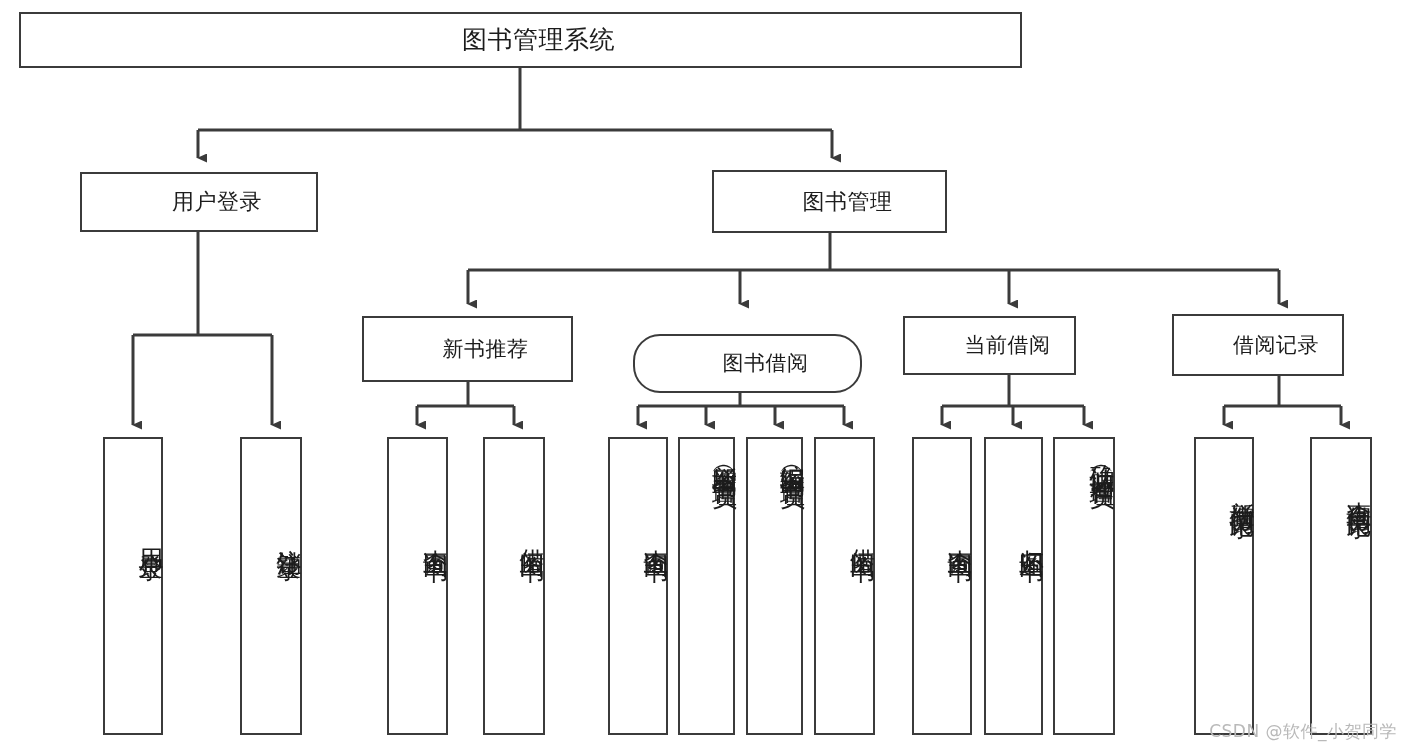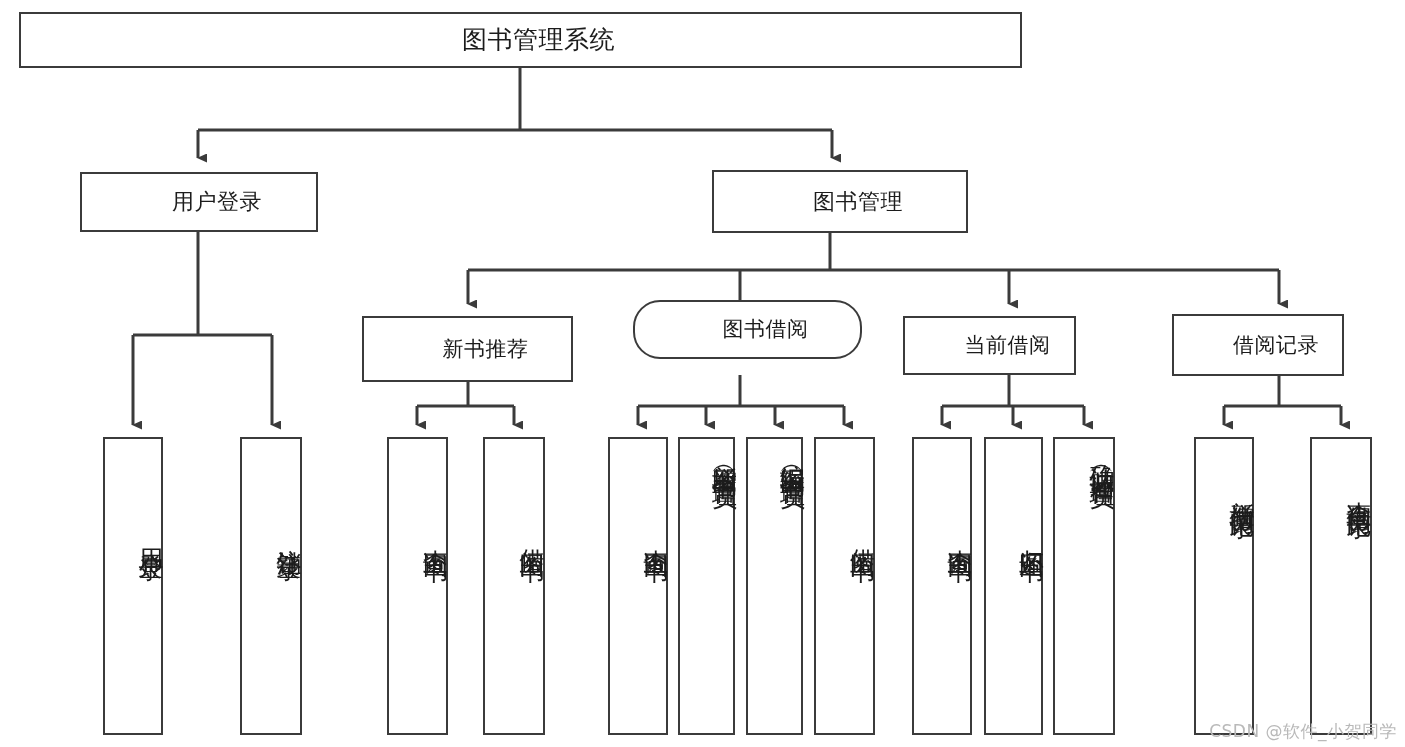--- a/index.html
+++ b/index.html
@@ -141,29 +141,29 @@
   </svg>
 
   <div class="node root horiz" style="left:19px; top:12px; width:1003px; height:56px;">
     <span class="node-label">图书管理系统</span>
   </div>
 
   <div class="node level1 horiz" style="left:80px; top:172px; width:238px; height:60px;">
     <span class="node-label">用户登录</span>
   </div>
 
-  <div class="node level1 horiz" style="left:712px; top:170px; width:256px; height:63px;font-family:Liberation Serif, serif;">
+  <div class="node level1 horiz" style="left:712px; top:170px; width:235px; height:63px;font-family:Liberation Serif, serif;">
     <span class="node-label">图书管理</span>
   </div>
 
   <div class="node level2 horiz" style="left:362px; top:316px; width:211px; height:66px;">
     <span class="node-label">新书推荐</span>
   </div>
 
-  <div class="node level2 horiz" style="left:633px; top:300px; width:229px; height:59px;border-radius:27px;">
+  <div class="node level2 horiz" style="left:633px; top:334px; width:229px; height:59px;border-radius:27px;">
     <span class="node-label">图书借阅</span>
   </div>
 
   <div class="node level2 horiz" style="left:903px; top:316px; width:173px; height:59px;">
     <span class="node-label">当前借阅</span>
   </div>
 
   <div class="node level2 horiz" style="left:1172px; top:314px; width:172px; height:62px;">
     <span class="node-label">借阅记录</span>
   </div>

